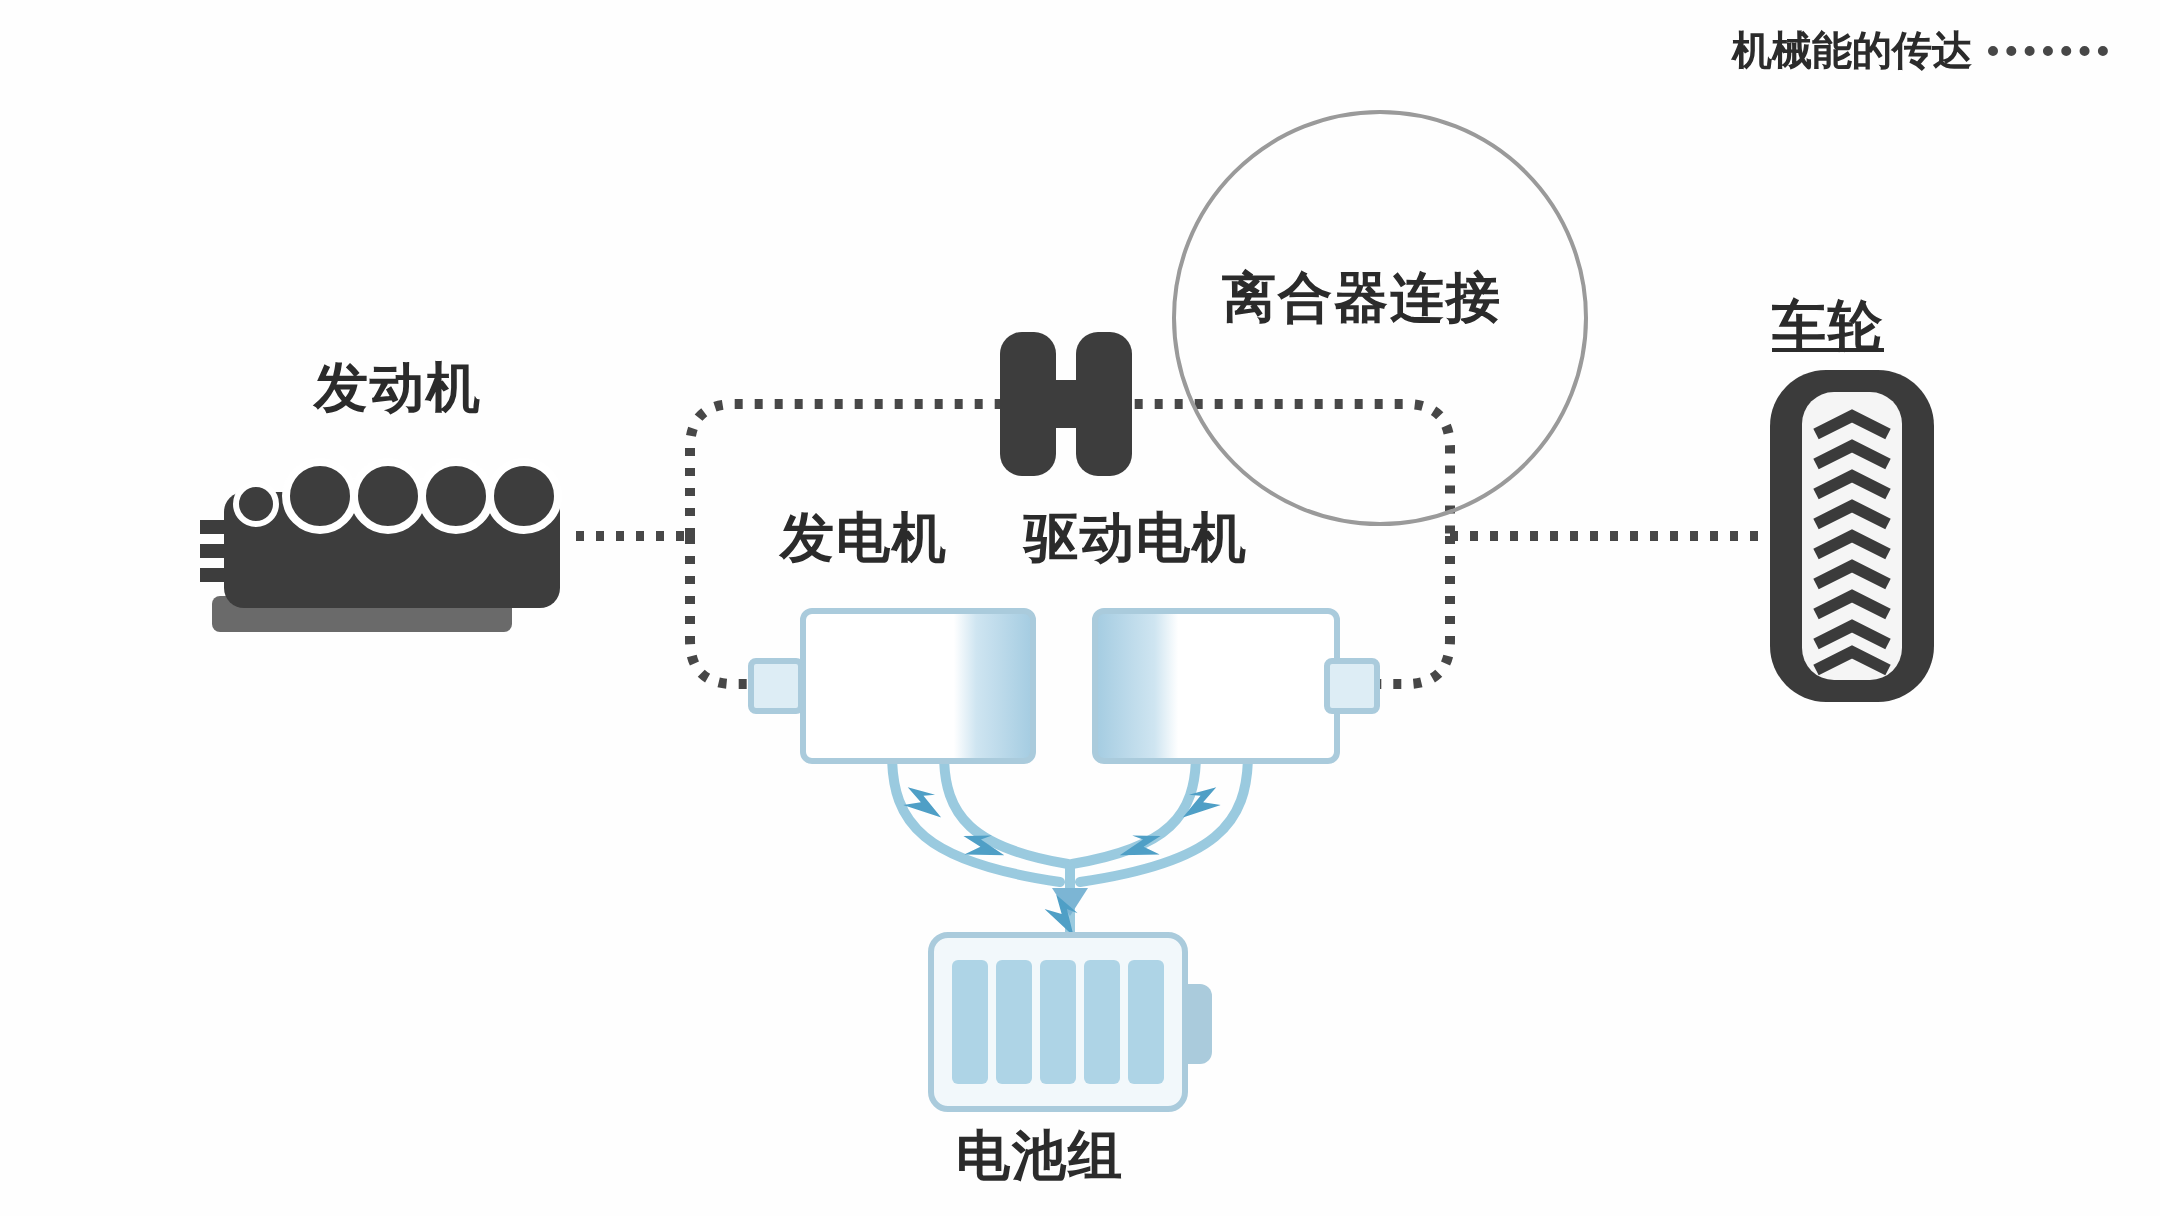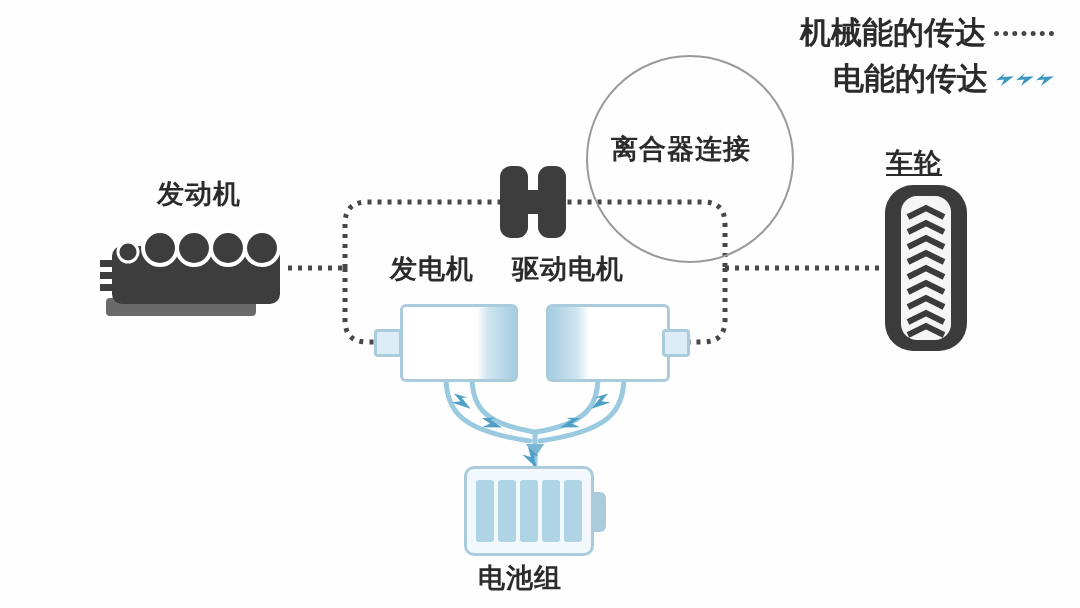--- a/index.html
+++ b/index.html
@@ -2,21 +2,21 @@
 <html><head>
 <meta charset="utf-8">
 <style>
   html,body{margin:0;padding:0;}
   body{font-family:"DejaVu Sans","Liberation Sans",sans-serif;background:#ffffff;}
   #canvas{position:relative;width:1080px;height:608px;background:#fefefe;overflow:hidden;}
   .abs{position:absolute;}
   .label{color:#2b2b2b;font-weight:700;font-size:27px;letter-spacing:1px;white-space:nowrap;}
   .legend{position:absolute;top:12px;right:26px;display:flex;flex-direction:column;gap:4px;align-items:flex-end;}
   .legend-row{display:flex;align-items:center;gap:8px;}
-  .legend-label{color:#2b2b2b;font-weight:700;font-size:31px;white-space:nowrap;}
+  .legend-label{color:#2b2b2b;font-weight:700;font-size:20px;white-space:nowrap;}
   .dotted-sample{width:60px;height:0;border-top:5px dotted #474747;}
   .bolt-row{display:flex;align-items:center;gap:2px;}
   .bolt-svg{display:block;}
   .motor-box{position:absolute;border:3px solid #aacbdc;border-radius:6px;background:#ffffff;}
   .motor-box.gen{background:linear-gradient(to right,#ffffff 0%,#ffffff 66%,#cfe5f1 76%,#a6cde2 100%);}
   .motor-box.drv{background:linear-gradient(to left,#ffffff 0%,#ffffff 66%,#cfe5f1 76%,#a6cde2 100%);}
   .shaft{position:absolute;width:22px;height:22px;border:3px solid #aacbdc;background:#ddedf5;border-radius:4px;}
   .battery{position:absolute;left:464px;top:466px;width:130px;height:90px;border:3px solid #aacbdc;border-radius:10px;background:#f2f8fb;display:flex;align-items:center;gap:4px;padding:0 9px;box-sizing:border-box;}
   .battery .cell{width:19px;height:62px;background:#aed4e6;border-radius:3px;}
   .battery .terminal{position:absolute;right:-15px;top:23px;width:15px;height:40px;background:#aacbdc;border-radius:0 6px 6px 0;}
@@ -68,34 +68,20 @@
     </svg>
   <svg class="bolt-abs" style="left:520px;top:450px;transform:rotate(80deg)">
       <use href="#bolt" fill="#4f9fc6"></use>
     </svg>
 
   <div class="legend">
     <div class="legend-row">
       <span class="legend-label">机械能的传达</span>
       <span class="dotted-sample"></span>
     </div>
-    <div class="legend-row">
-      <span class="legend-label">电能的传达</span>
-      <span class="bolt-row">
-        <svg class="bolt-svg" width="18" height="13">
-            <use href="#bolt" fill="#3f96c0"></use>
-          </svg>
-        <svg class="bolt-svg" width="18" height="13">
-            <use href="#bolt" fill="#3f96c0"></use>
-          </svg>
-        <svg class="bolt-svg" width="18" height="13">
-            <use href="#bolt" fill="#3f96c0"></use>
-          </svg>
-      </span>
-    </div>
   </div>
 
   <div class="abs label" style="left:143px;top:176px;margin-left:14px;">发动机</div>
   <svg class="abs" style="left:98px;top:220px;" width="190" height="102" viewBox="0 0 190 102">
     <rect x="8" y="78" width="150" height="18" rx="4" fill="#6a6a6a"></rect>
     <rect x="2" y="40" width="12" height="7" fill="#3d3d3d"></rect>
     <rect x="2" y="52" width="12" height="7" fill="#3d3d3d"></rect>
     <rect x="2" y="64" width="12" height="7" fill="#3d3d3d"></rect>
     <rect x="14" y="26" width="168" height="58" rx="10" fill="#3d3d3d"></rect>
     <circle cx="30" cy="32" r="10" fill="#3d3d3d" stroke="#ffffff" stroke-width="3"></circle>

